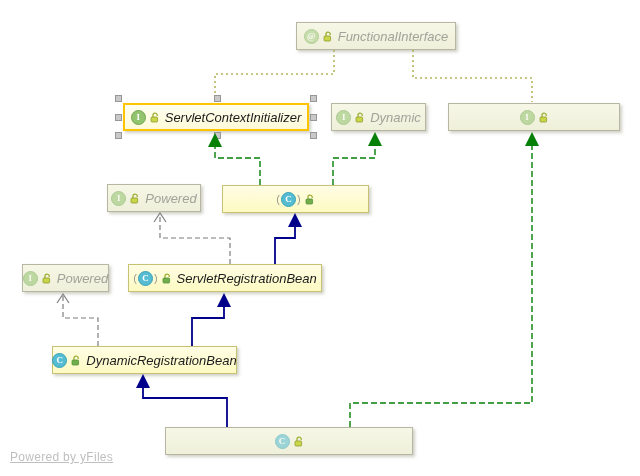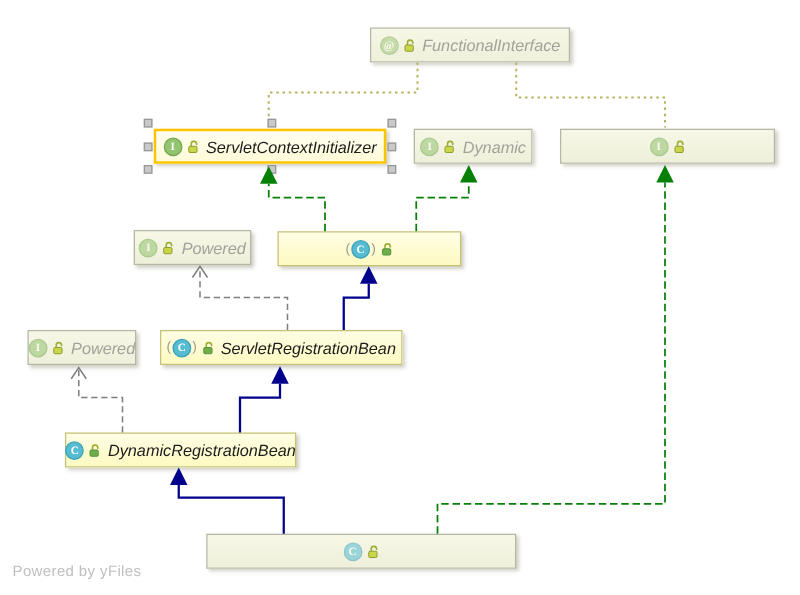--- a/index.html
+++ b/index.html
@@ -29,21 +29,21 @@
   
   #edges{position:absolute;left:0;top:0;pointer-events:none;}
   .dot{fill:none;stroke:#b5b55c;stroke-width:1.6;stroke-dasharray:2 3;}
   .grn{fill:none;stroke:#068006;stroke-width:1.4;stroke-dasharray:6 3;}
   .grnf{fill:#068006;stroke:none;}
   .gry{fill:none;stroke:#7d7d7d;stroke-width:1.2;stroke-dasharray:5 3;}
   .gryh{fill:none;stroke:#7d7d7d;stroke-width:1.2;}
   .blu{fill:none;stroke:#00008b;stroke-width:1.8;}
   .bluf{fill:#00008b;stroke:none;}
   
-  #watermark{position:absolute;left:10px;top:450px;font-size:12px;color:#bfbfbf;letter-spacing:.3px;}
+  #watermark{position:absolute;left:10px;top:450px;font-size:12px;color:#bfbfbf;letter-spacing:.3px;text-decoration:underline;}
 </style>
 </head>
 <body>
 
 <div id="canvas">
 
   <div class="node dim" style="left:296px;top:22px;width:160px;height:28px">
     <span class="iconwrap">
         <span class="circ ann">@</span>
       </span>

